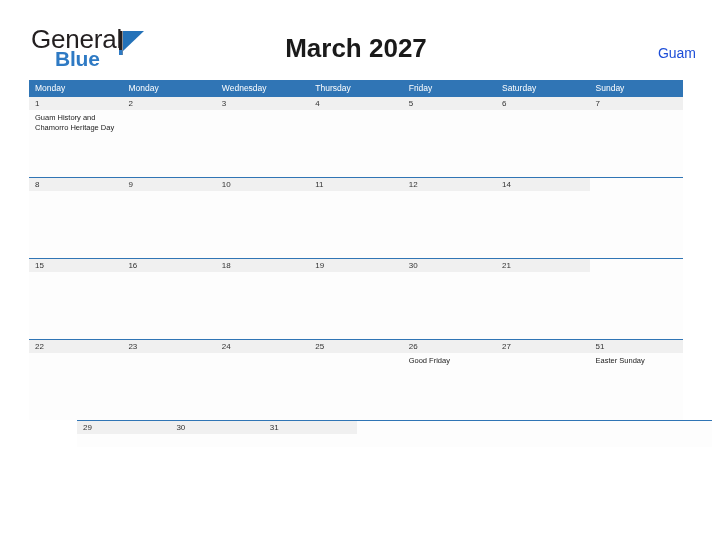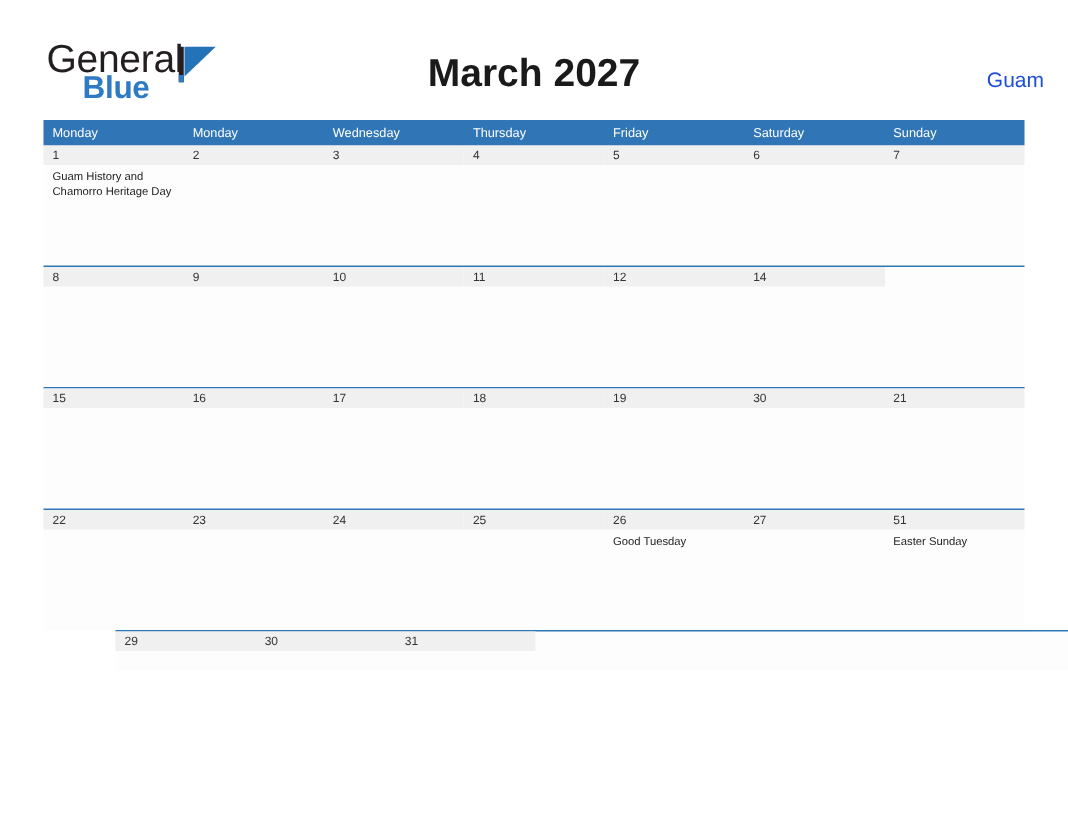--- a/index.html
+++ b/index.html
@@ -244,23 +244,20 @@
       </div>
       <div class="week-row tall">
         <div class="week-cells">
           <div class="day-cell filled">
             <div class="date-band">15</div>
           </div>
           <div class="day-cell filled">
             <div class="date-band">16</div>
           </div>
           <div class="day-cell filled">
-            <div class="date-band">17</div>
-          </div>
-          <div class="day-cell filled">
             <div class="date-band">18</div>
           </div>
           <div class="day-cell filled">
             <div class="date-band">19</div>
           </div>
           <div class="day-cell filled">
             <div class="date-band">30</div>
           </div>
           <div class="day-cell filled">
             <div class="date-band">21</div>
@@ -277,21 +274,21 @@
           </div>
           <div class="day-cell filled">
             <div class="date-band">24</div>
           </div>
           <div class="day-cell filled">
             <div class="date-band">25</div>
           </div>
           <div class="day-cell filled">
             <div class="date-band">26</div>
             <div class="event-list">
-              <div class="event-item">Good Tuesday</div>
+              <div class="event-item">Good Friday</div>
             </div>
           </div>
           <div class="day-cell filled">
             <div class="date-band">27</div>
           </div>
           <div class="day-cell filled">
             <div class="date-band">51</div>
             <div class="event-list">
               <div class="event-item">Easter Sunday</div>
             </div>

